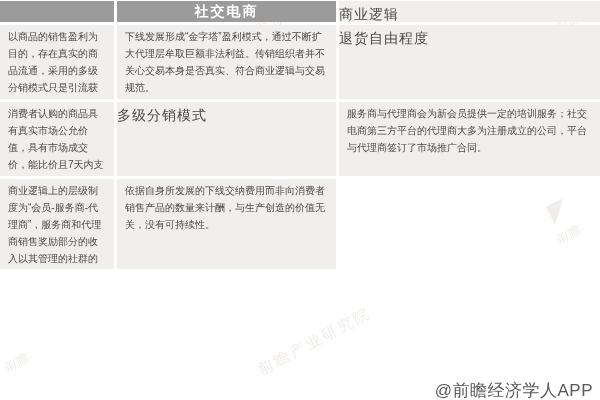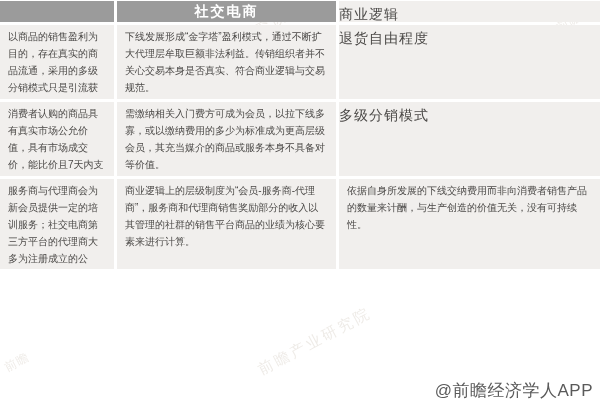--- a/index.html
+++ b/index.html
@@ -78,21 +78,20 @@
 
     <div class="th"></div>
     <div class="th">社交电商</div>
 
     <div class="td label">商业逻辑</div>
     <div class="td">以商品的销售盈利为目的，存在真实的商品流通，采用的多级分销模式只是引流获客的一种手段。</div>
     <div class="td">下线发展形成“金字塔”盈利模式，通过不断扩大代理层牟取巨额非法利益。传销组织者并不关心交易本身是否真实、符合商业逻辑与交易规范。</div>
 
     <div class="td label">退货自由程度</div>
     <div class="td">消费者认购的商品具有真实市场公允价值，具有市场成交价，能比价且7天内支持无条件退货。</div>
-    <div class="td">需缴纳相关入门费方可成为会员，以拉下线多寡，或以缴纳费用的多少为标准成为更高层级会员，其充当媒介的商品或服务本身不具备对等价值。</div>
 
     <div class="td label">多级分销模式</div>
     <div class="td">服务商与代理商会为新会员提供一定的培训服务；社交电商第三方平台的代理商大多为注册成立的公司，平台与代理商签订了市场推广合同。</div>
 
     <div class="td">商业逻辑上的层级制度为“会员-服务商-代理商”，服务商和代理商销售奖励部分的收入以其管理的社群的销售平台商品的业绩为核心要素来进行计算。</div>
     <div class="td">依据自身所发展的下线交纳费用而非向消费者销售产品的数量来计酬，与生产创造的价值无关，没有可持续性。</div>
   </div>
 
   <div class="footer-credit">@前瞻经济学人APP</div>
 </div>

